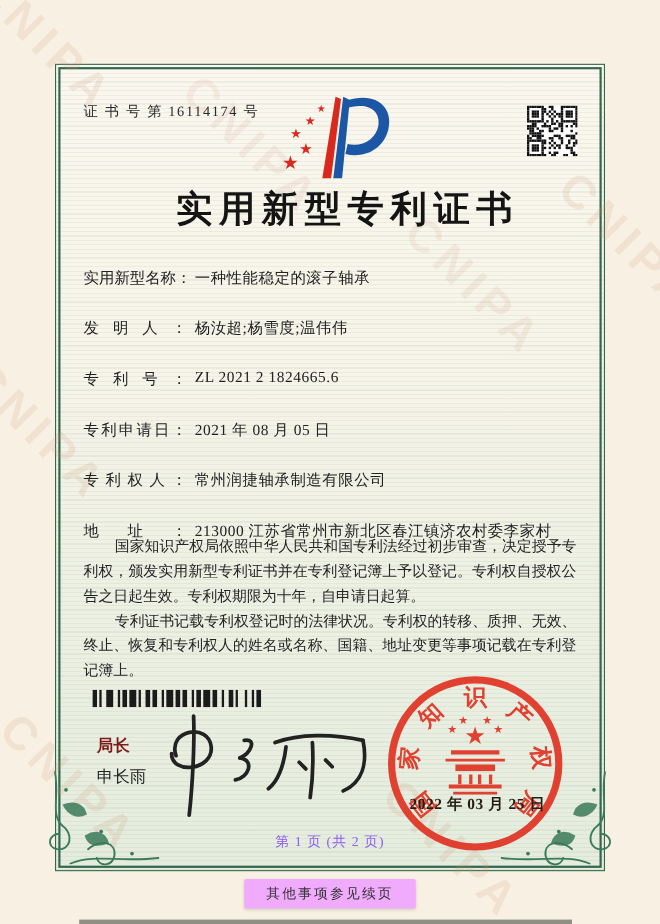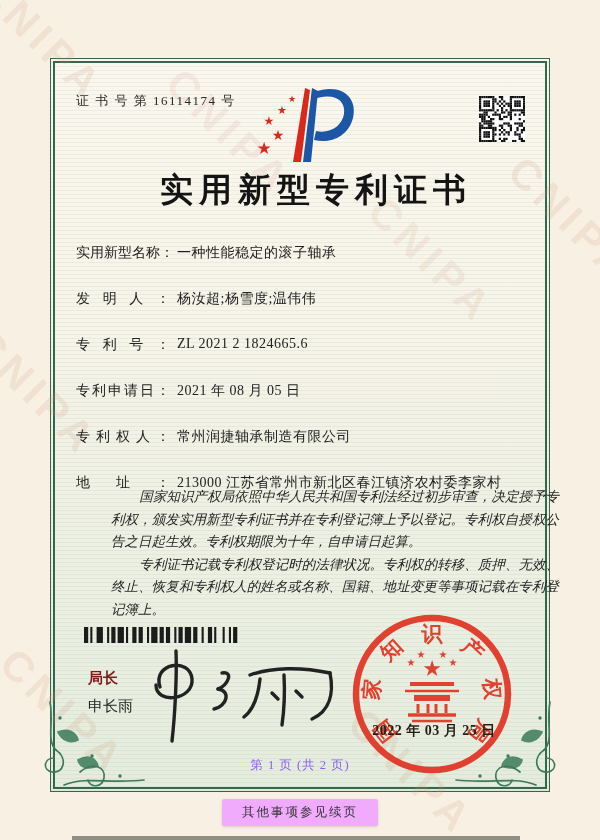--- a/index.html
+++ b/index.html
@@ -50,21 +50,21 @@
     display:inline-block;width:94px;vertical-align:top;
     text-align:justify;text-align-last:justify;color:#222;
   }
   .fvalue{margin-left:7px;color:#222;letter-spacing:0.5px;}
   .pair2{position:absolute;left:234px;top:0;}
   .pair2 .flabel{width:88px;}
   
   .paras{
     position:absolute;left:76px;top:486px;width:448px;z-index:2;
     font-size:13.5px;line-height:22.6px;text-align:justify;
-    font-style:italic;color:#242424;margin-left:35px;
+    color:#242424;
   }
   .paras p{margin:0;text-indent:2.1em;}
   
   .barcode{position:absolute;left:84px;top:627px;z-index:2;}
   .sig-title{position:absolute;left:88px;top:669px;z-index:2;
     font-family:"Liberation Sans","DejaVu Sans",sans-serif;font-weight:bold;font-size:15px;color:#7f1d1d;}
   .sig-name{position:absolute;left:88px;top:697px;z-index:2;
     font-family:"Liberation Sans","DejaVu Sans",sans-serif;font-weight:normal;font-size:15px;color:#242424;}
   .signature{position:absolute;left:132px;top:645px;z-index:2;}
   .seal{position:absolute;left:348px;top:610px;z-index:2;opacity:0.93;}

